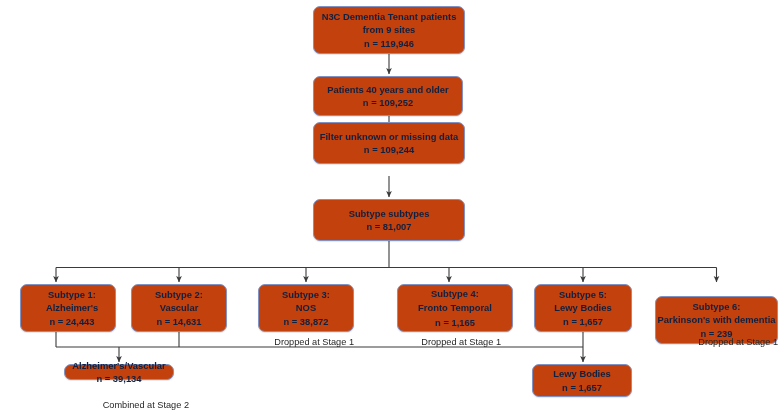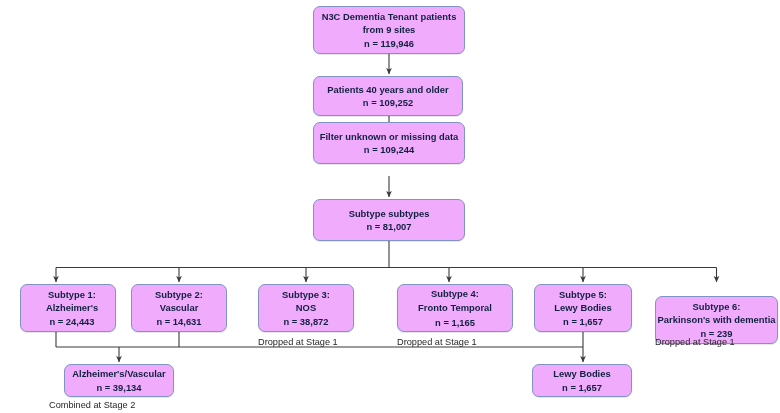--- a/index.html
+++ b/index.html
@@ -20,21 +20,21 @@
     position: absolute;
     left: 0;
     top: 0;
     width: 780px;
     height: 413px;
     pointer-events: none;
   }
   .node {
     position: absolute;
     box-sizing: border-box;
-    background: #f0abfc;
+    background: #c2410c;
     border: 1px solid #8193c4;
     border-radius: 7px;
     display: flex;
     flex-direction: column;
     align-items: center;
     justify-content: center;
     color: #12203f;
     font-weight: bold;
     font-size: 9.4px;
     line-height: 13.5px;
@@ -42,21 +42,21 @@
     padding: 2px 4px;
     box-shadow: 0 1px 1px rgba(0,0,0,0.10);
     z-index: 2;
   }
   .node .ln { display: block; white-space: nowrap; }
   .caption {
     position: absolute;
     color: #262626;
     font-size: 9.2px;
     line-height: 12px;
-    text-align: left;
+    text-align: right;
     font-weight: normal;
     white-space: nowrap;
     z-index: 2;
   }
 </style>
 </head>
 <body>
 
 <div id="canvas">
 
@@ -140,21 +140,21 @@
     <span class="ln">Lewy Bodies</span>
     <span class="ln">n = 1,657</span>
   </div>
 
   <div class="node" style="left:655px; top:296px; width:123px; height:48px;">
     <span class="ln">Subtype 6:</span>
     <span class="ln">Parkinson's with dementia</span>
     <span class="ln">n = 239</span>
   </div>
 
-  <div class="node" style="left:64px; top:364px; width:110px; height:33px;">
+  <div class="node" style="left:64px; top:364px; width:110px; height:16px;">
     <span class="ln">Alzheimer's/Vascular</span>
     <span class="ln">n = 39,134</span>
   </div>
 
   <div class="node" style="left:532px; top:364px; width:100px; height:33px;">
     <span class="ln">Lewy Bodies</span>
     <span class="ln">n = 1,657</span>
   </div>
 
   <div class="caption" style="left:258px; top:336px; width:96px;">Dropped at Stage 1</div>

